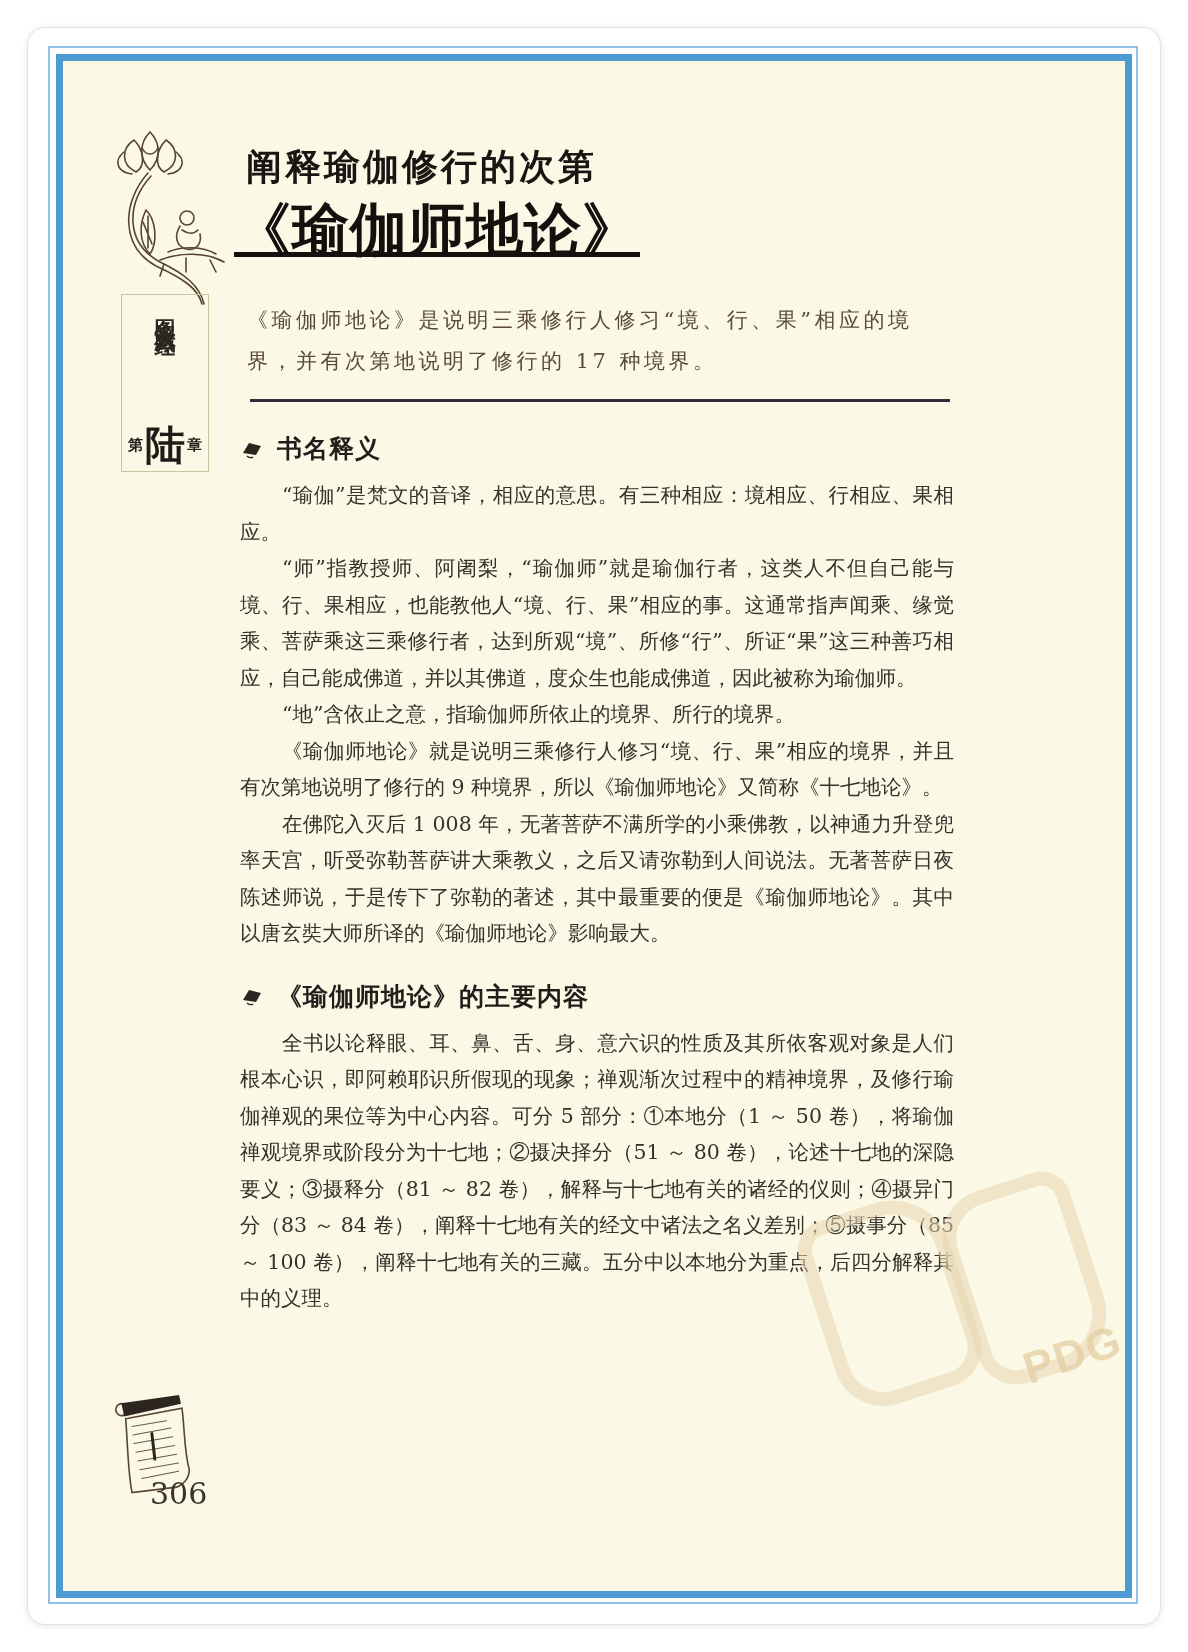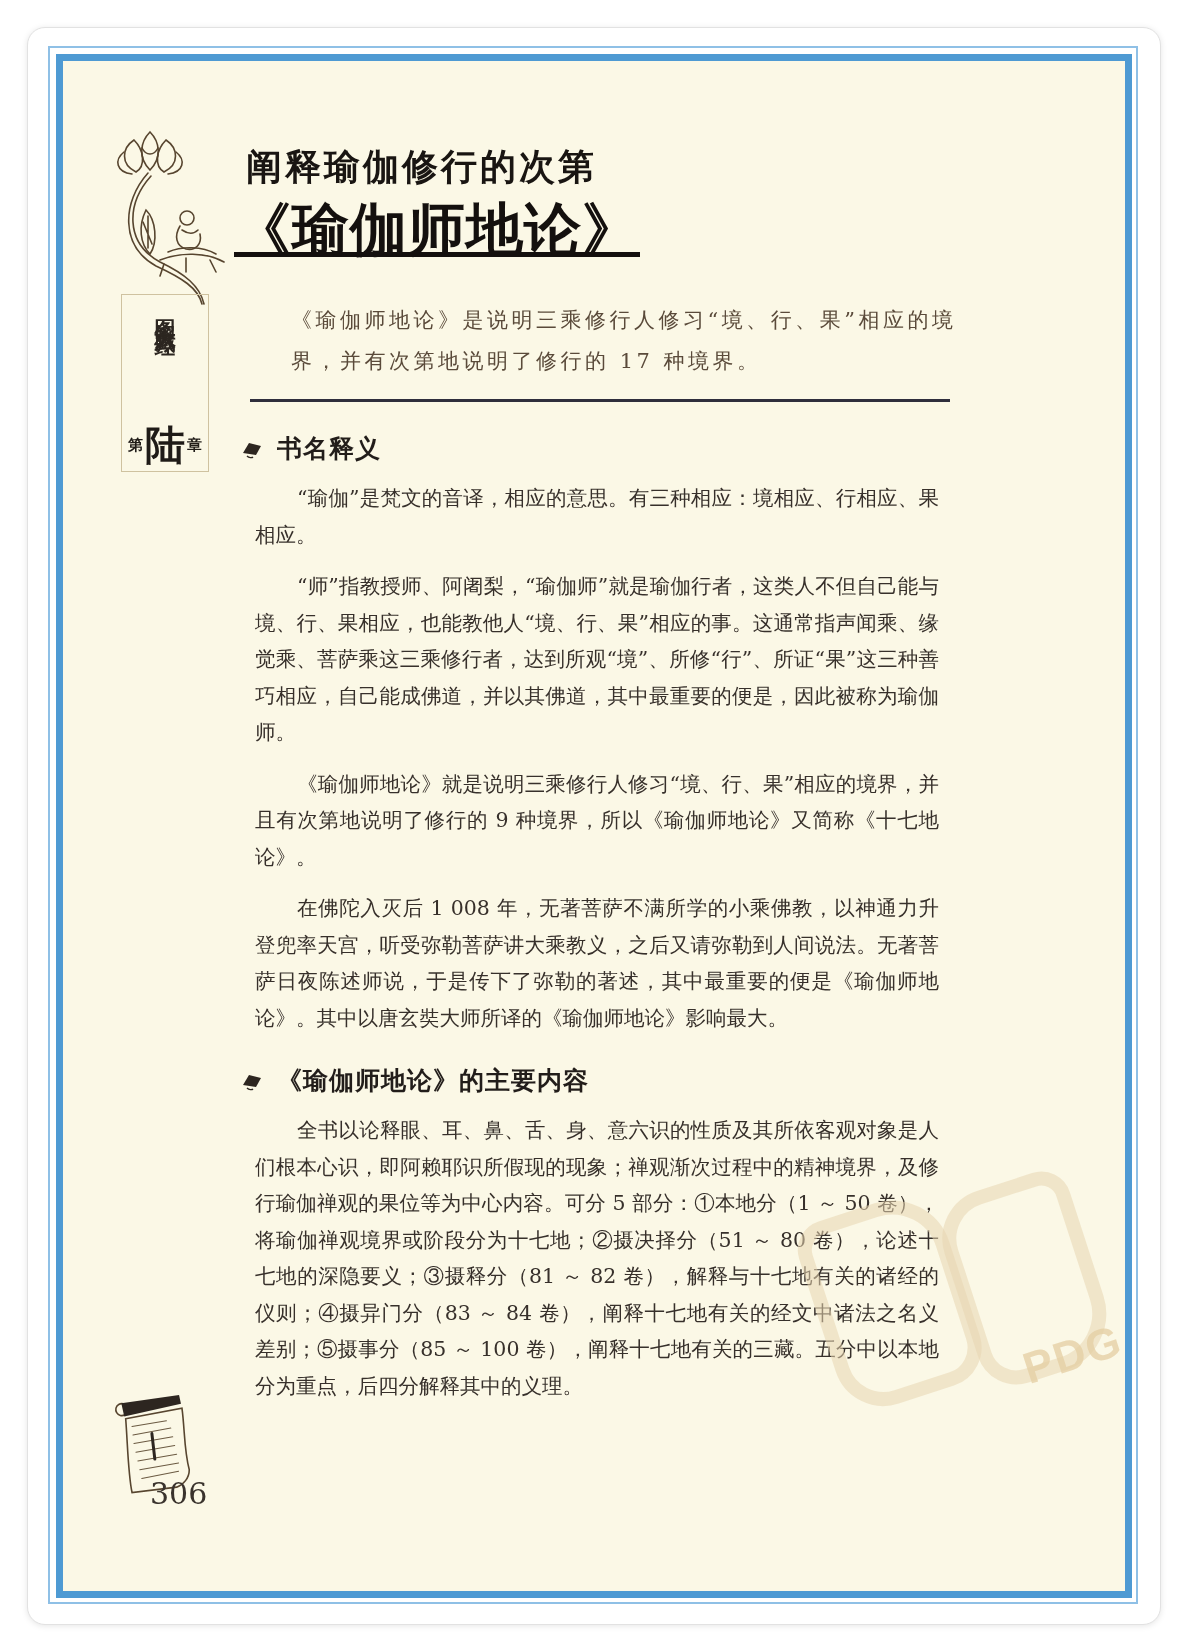--- a/index.html
+++ b/index.html
@@ -47,38 +47,37 @@
   .title{
     position:absolute;left:234px;top:192px;
     font-family:"DejaVu Serif", serif;font-weight:bold;
     font-size:57px;letter-spacing:1px;color:#14100e;text-decoration:underline;
   }
   
   .intro{
     position:absolute;left:247px;top:300px;width:700px;
     font-size:21px;line-height:41px;letter-spacing:3.5px;color:#5a4a3a;
     font-family:"DejaVu Serif", serif;
-    margin-left:44px;
   }
   .divider{
     position:absolute;left:250px;top:399px;width:700px;height:3px;
     background:#2f2e3c;
   }
   
   .main{position:absolute;left:240px;top:432px;width:714px;}
   .section-heading{
     display:flex;align-items:center;gap:13px;
     font-family:"Liberation Sans", sans-serif;font-weight:bold;
     font-size:25px;color:#221d1a;letter-spacing:1px;
     margin:28px 0 12px 0;
   }
   .section-heading.first{margin-top:0;}
   .ink-icon{flex:0 0 auto;margin-top:2px;}
   .body-para{
-    margin:15px;font-size:20.5px;line-height:36.5px;color:#37302b;
+    margin:0;font-size:20.5px;line-height:36.5px;color:#37302b;
     text-align:justify;text-indent:2.05em;
     font-family:"DejaVu Serif", serif;
   }
   
   .scroll-art{position:absolute;left:108px;top:1382px;}
   .page-number{
     position:absolute;left:150px;top:1476px;
     font-size:30px;color:#3a332d;font-family:"DejaVu Serif", serif;
   }
   
@@ -144,21 +143,22 @@
 <div class="main">
 
   <div class="section-heading first">
     <svg class="ink-icon" width="24" height="20" viewBox="0 0 24 20">
       <path d="M3 13 L9 3 L21 6 L16 15 Z" fill="#2d2620"></path>
       <path d="M7 16 C9 18 12 18 13 17" stroke="#2d2620" stroke-width="1.4" fill="none"></path>
     </svg>
     <span>书名释义</span>
   </div>
   <p class="body-para">“瑜伽”是梵文的音译，相应的意思。有三种相应：境相应、行相应、果相应。</p>
-  <p class="body-para">“师”指教授师、阿阇梨，“瑜伽师”就是瑜伽行者，这类人不但自己能与境、行、果相应，也能教他人“境、行、果”相应的事。这通常指声闻乘、缘觉乘、菩萨乘这三乘修行者，达到所观“境”、所修“行”、所证“果”这三种善巧相应，自己能成佛道，并以其佛道，其中最重要的便是，因此被称为瑜伽师。</p>
+  <p class="body-para">“师”指教授师、阿阇梨，“瑜伽师”就是瑜伽行者，这类人不但自己能与境、行、果相应，也能教他人“境、行、果”相应的事。这通常指声闻乘、缘觉乘、菩萨乘这三乘修行者，达到所观“境”、所修“行”、所证“果”这三种善巧相应，自己能成佛道，并以其佛道，度众生也能成佛道，因此被称为瑜伽师。</p>
+  <p class="body-para">“地”含依止之意，指瑜伽师所依止的境界、所行的境界。</p>
   <p class="body-para">《瑜伽师地论》就是说明三乘修行人修习“境、行、果”相应的境界，并且有次第地说明了修行的 9 种境界，所以《瑜伽师地论》又简称《十七地论》。</p>
 
   <p class="body-para">在佛陀入灭后 1 008 年，无著菩萨不满所学的小乘佛教，以神通力升登兜率天宫，听受弥勒菩萨讲大乘教义，之后又请弥勒到人间说法。无著菩萨日夜陈述师说，于是传下了弥勒的著述，其中最重要的便是《瑜伽师地论》。其中以唐玄奘大师所译的《瑜伽师地论》影响最大。</p>
 
   <div class="section-heading">
     <svg class="ink-icon" width="24" height="20" viewBox="0 0 24 20">
       <path d="M3 13 L9 3 L21 6 L16 15 Z" fill="#2d2620"></path>
       <path d="M7 16 C9 18 12 18 13 17" stroke="#2d2620" stroke-width="1.4" fill="none"></path>
     </svg>
     <span>《瑜伽师地论》的主要内容</span>

